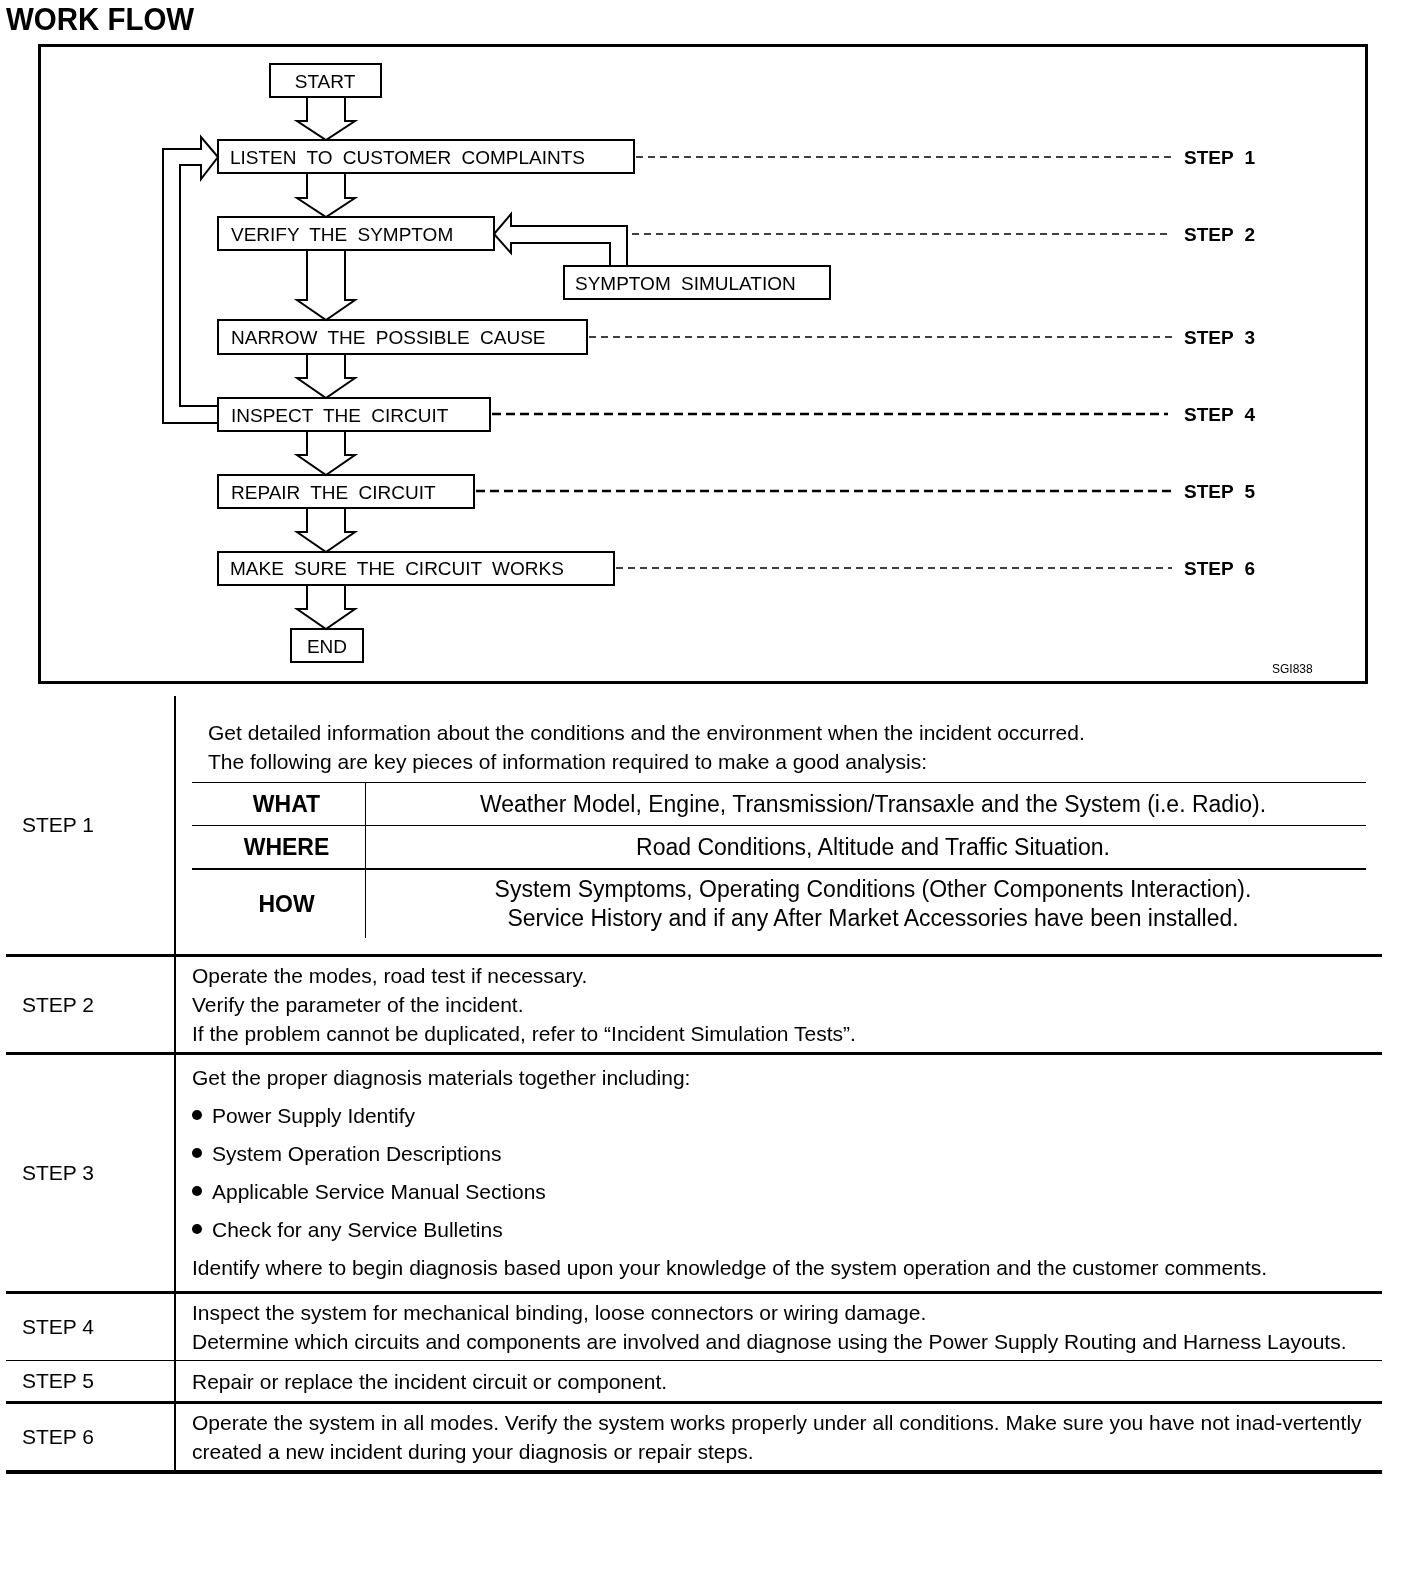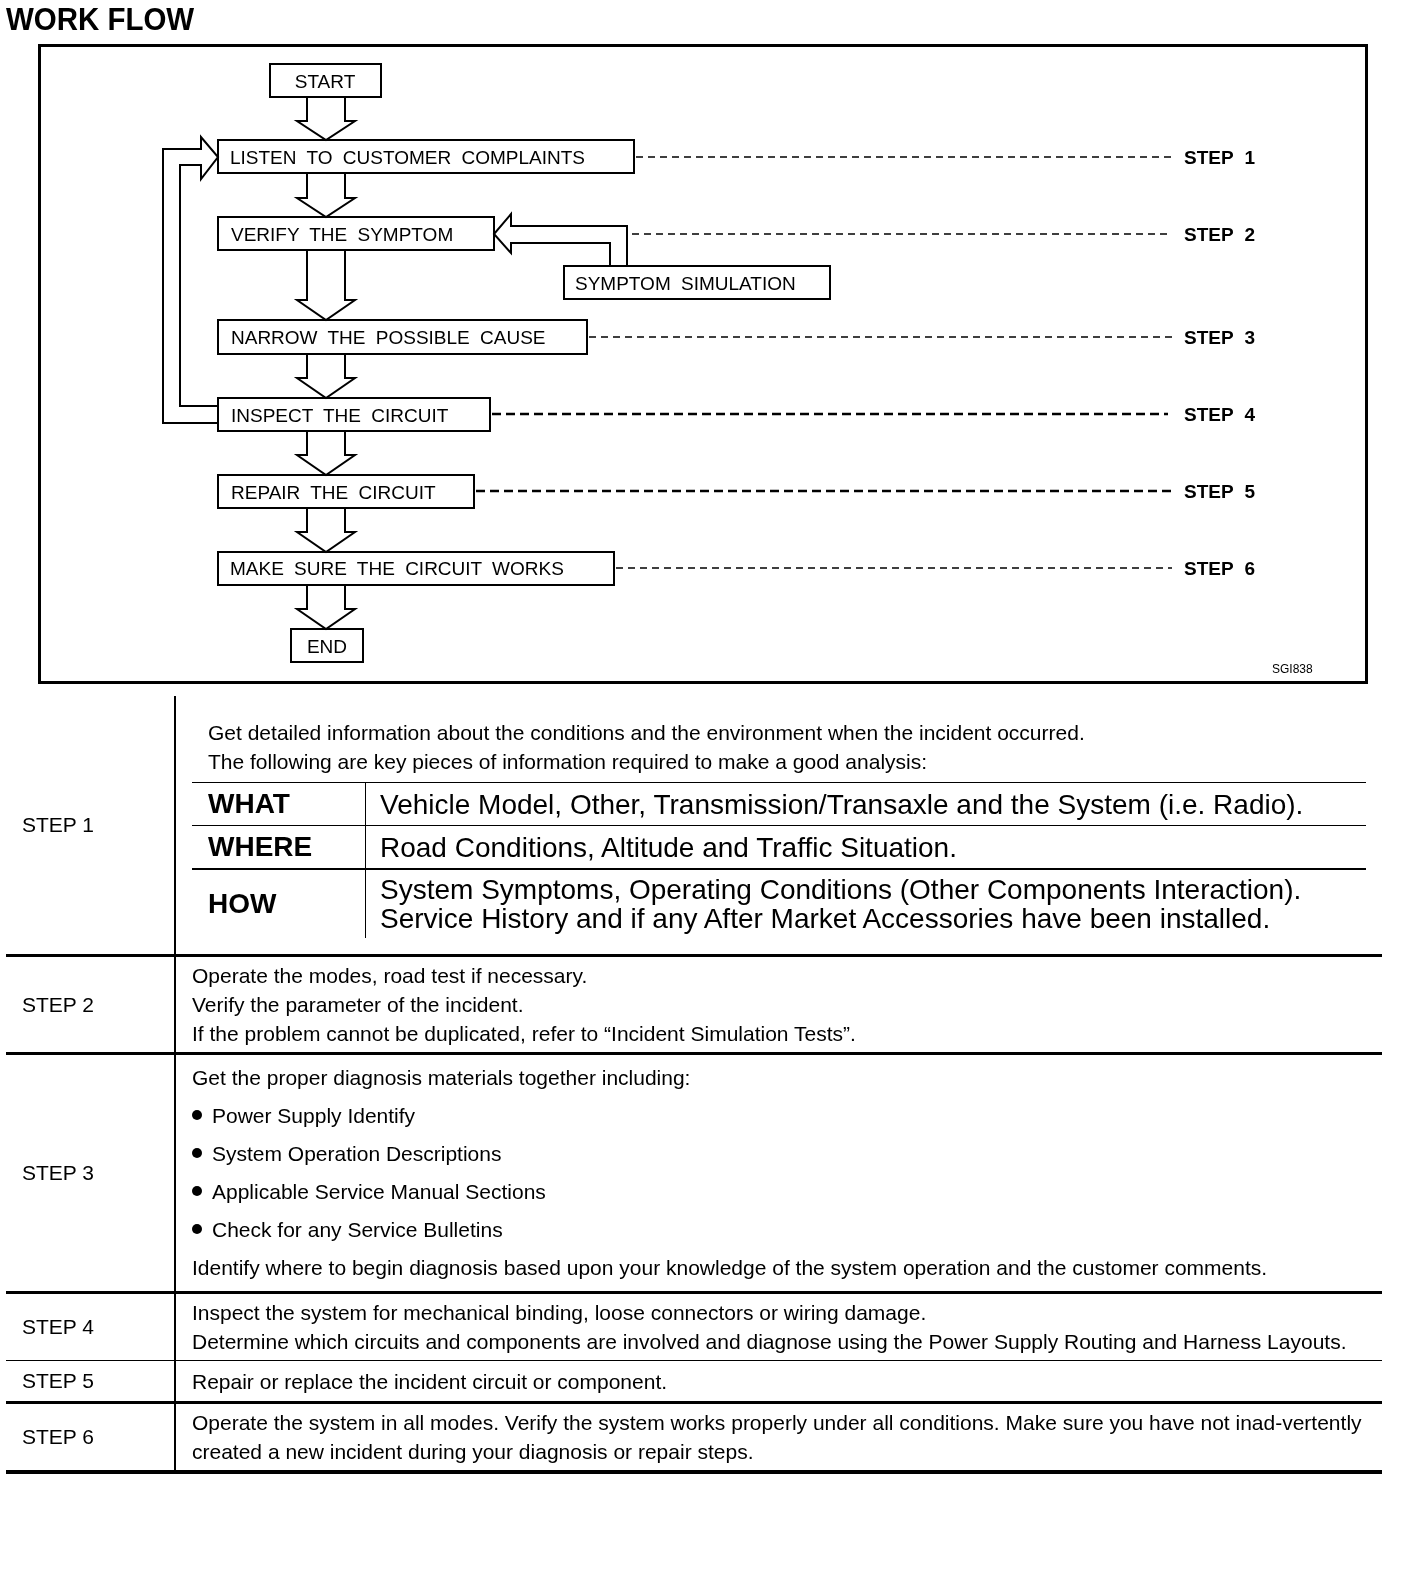--- a/index.html
+++ b/index.html
@@ -11,21 +11,21 @@
   .table-wrap { position: absolute; left: 6px; top: 696px; width: 1376px; }
   table { border-collapse: collapse; width: 1376px; font-size: 21px; }
   td, th { padding: 0; vertical-align: middle; }
   .hdr th { font-weight: normal; text-align: center; height: 42px; border-bottom: 2px solid #000; }
   .hdr-row-top { border-top: 4px solid #000; }
   .step-col { width: 152px; border-right: 2px solid #000; padding-left: 16px !important; text-align: left; }
   .step-col-h { width: 152px; border-right: 2px solid #000; text-align: center; }
   .desc { padding: 4px 8px 4px 16px !important; line-height: 29px; }
   .rowsep-thick > td { border-top: 3px solid #000; }
   .rowsep-thin > td { border-top: 1.5px solid #000; }
-  .inner { border-collapse: collapse; width: 100%; font-size: 28px; }
+  .inner { border-collapse: collapse; width: 100%; font-size: 23px; text-align: center; }
   .inner td { border-top: 1.5px solid #000; height: 42px; }
   .inner td.k { width: 157px; font-weight: bold; padding-left: 16px; border-right: 1.5px solid #000; }
   .inner td.v { padding-left: 14px; line-height: 29px; }
   .inner tr.septhick td { border-top: 2.5px solid #000; }
   .bullet-line { height: 38px; line-height: 38px; }
   .bullet { display: inline-block; width: 10px; height: 10px; border-radius: 50%; background: #000; margin-right: 10px; vertical-align: middle; position: relative; top: -2px; }
   .bottom-border > td { border-bottom: 4px solid #000; }
 </style>
 </head>
 <body>
@@ -111,21 +111,21 @@
       <td class="step-col">STEP 1</td>
       <td style="padding:16px;">
         <div class="desc" style="padding-top:6px !important; padding-bottom:6px !important;">
           <div>Get detailed information about the conditions and the environment when the incident occurred.</div>
           <div>The following are key pieces of information required to make a good analysis:</div>
         </div>
         <table class="inner">
           <tbody>
                 <tr>
             <td class="k">WHAT</td>
-            <td class="v">Vehicle Model, Other, Transmission/Transaxle and the System (i.e. Radio).</td>
+            <td class="v">Weather Model, Engine, Transmission/Transaxle and the System (i.e. Radio).</td>
           </tr>
           <tr>
             <td class="k">WHERE</td>
             <td class="v">Road Conditions, Altitude and Traffic Situation.</td>
           </tr>
           <tr class="septhick">
             <td class="k" style="height:68px;">HOW</td>
             <td class="v">
               <div>System Symptoms, Operating Conditions (Other Components Interaction).</div>
               <div>Service History and if any After Market Accessories have been installed.</div>

